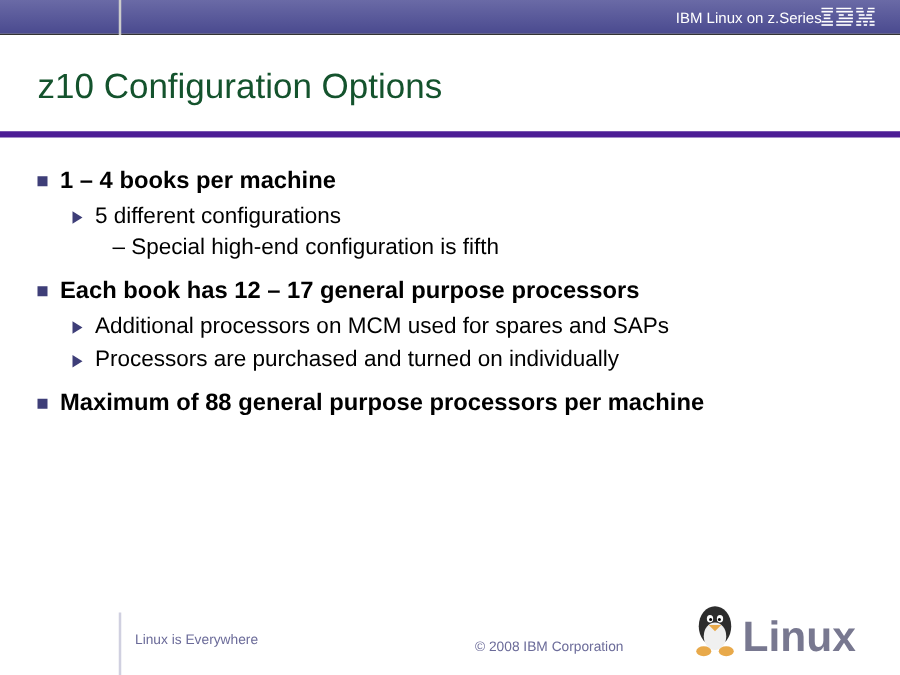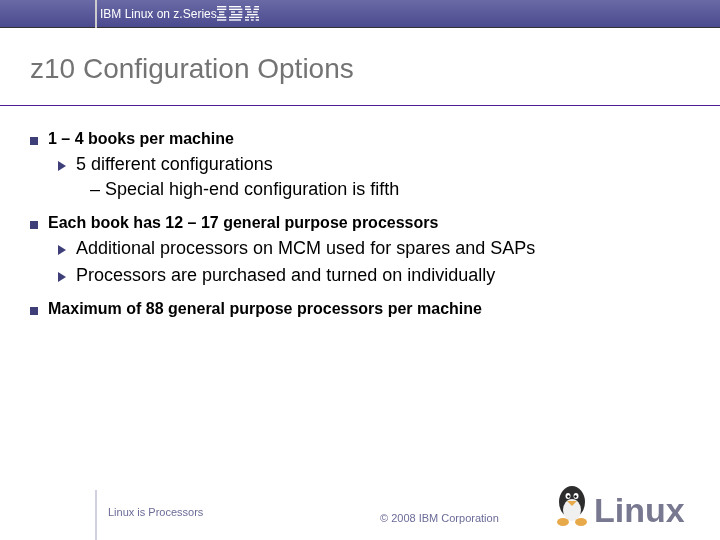--- a/index.html
+++ b/index.html
@@ -1,28 +1,28 @@
 <!DOCTYPE html>
 <html><head>
 <meta charset="utf-8">
 <style>
 *{margin:0;padding:0;box-sizing:border-box}
 html,body{width:720px;height:540px;font-family:Arial,Helvetica,sans-serif;overflow:hidden;background:#fff}
 .slide{width:720px;height:540px;position:relative;display:flex;flex-direction:column}
-.header{height:28px;background:linear-gradient(180deg,#6a6aa6 0%,#4a4a8f 100%);display:flex;align-items:center;justify-content:flex-start;padding:0 20px 0 100px;border-bottom:1px solid #333}
+.header{height:28px;background:linear-gradient(180deg,#6a6aa6 0%,#4a4a8f 100%);display:flex;align-items:center;justify-content:flex-end;padding:0 20px 0 100px;border-bottom:1px solid #333}
 .header-rule{position:absolute;left:95px;top:0;width:2px;height:28px;background:#ccc}
 .header-title{color:#fff;font-size:12px}
 .ibm-logo{display:flex;gap:2px}
 .ibm-logo svg{height:16px}
-.title{color:#737373;font-size:28px;font-weight:400;padding:25px 30px 20px 30px;border-bottom:1px solid #4c1d95}
+.title{color:#14532d;font-size:28px;font-weight:400;padding:25px 30px 20px 30px;border-bottom:5px solid #4c1d95}
 .content{flex:1;padding:20px 30px 0 30px}
 .b1{margin-top:4px;margin-bottom:14px}
 .b1-head{display:flex;align-items:flex-start}
 .sq{width:8px;height:8px;background:#3e3e78;margin-top:7px;margin-right:10px;flex-shrink:0}
-.b1-text{font-size:16px;font-weight:bold;color:#000}
+.b1-text{font-size:19px;font-weight:bold;color:#000}
 .b2{margin-left:28px;margin-top:6px;display:flex;align-items:flex-start}
 .tri{width:0;height:0;border-top:5px solid transparent;border-bottom:5px solid transparent;border-left:8px solid #3e3e78;margin-top:7px;margin-right:10px;flex-shrink:0}
 .b2-text{font-size:18px;color:#000}
 .b3{margin-left:60px;margin-top:4px;font-size:18px;color:#000000}
 .footer{position:absolute;bottom:0;left:0;right:0;height:60px}
 .foot-rule{position:absolute;left:95px;bottom:0;width:2px;height:50px;background:#d0d0e0}
 .foot-left{position:absolute;left:108px;bottom:22px;font-size:11px;color:#6b6b99}
 .foot-mid{position:absolute;left:380px;bottom:16px;font-size:11px;color:#6b6b99}
 .linux-logo{position:absolute;right:18px;bottom:6px}
 .linux-logo svg{height:46px}
@@ -101,21 +101,21 @@
     <div class="b1">
       <div class="b1-head">
         <span class="sq"></span>
         <span class="b1-text">Maximum of 88 general purpose processors per machine</span>
       </div>
     </div>
   </div>
 
   <div class="footer">
     <div class="foot-rule"></div>
-    <span class="foot-left">Linux is Processors</span>
+    <span class="foot-left">Linux is Everywhere</span>
     <span class="foot-mid">© 2008 IBM Corporation</span>
     <span class="linux-logo">
       <svg viewBox="0 0 150 46">
         <ellipse cx="20" cy="18" rx="13" ry="16" fill="#2d2d2d"></ellipse>
         <ellipse cx="20" cy="26" rx="9" ry="11" fill="#f0f0f0"></ellipse>
         <ellipse cx="16" cy="12" rx="2.5" ry="3" fill="#fff"></ellipse>
           <ellipse cx="24" cy="12" rx="2.5" ry="3" fill="#fff"></ellipse>
         <circle cx="16.5" cy="12.5" r="1.2" fill="#000"></circle>
           <circle cx="23.5" cy="12.5" r="1.2" fill="#000"></circle>
         <path d="M15 17 L25 17 L20 22 Z" fill="#e8a94a"></path>

